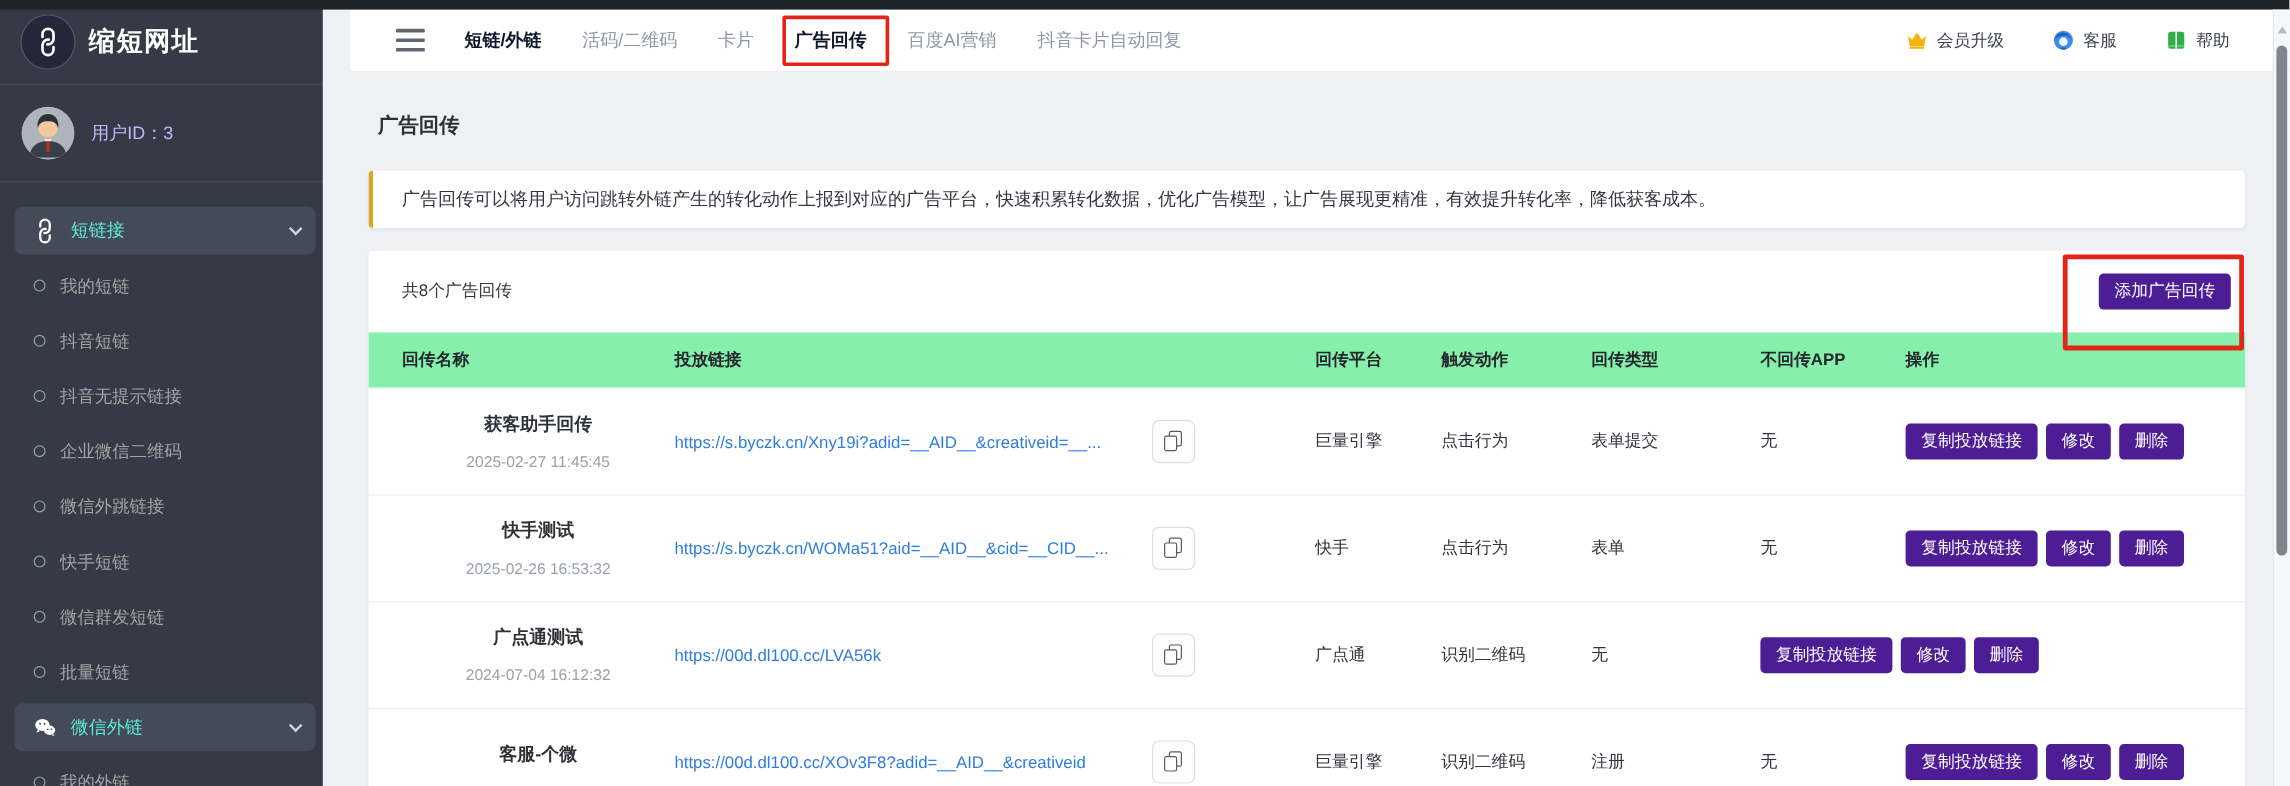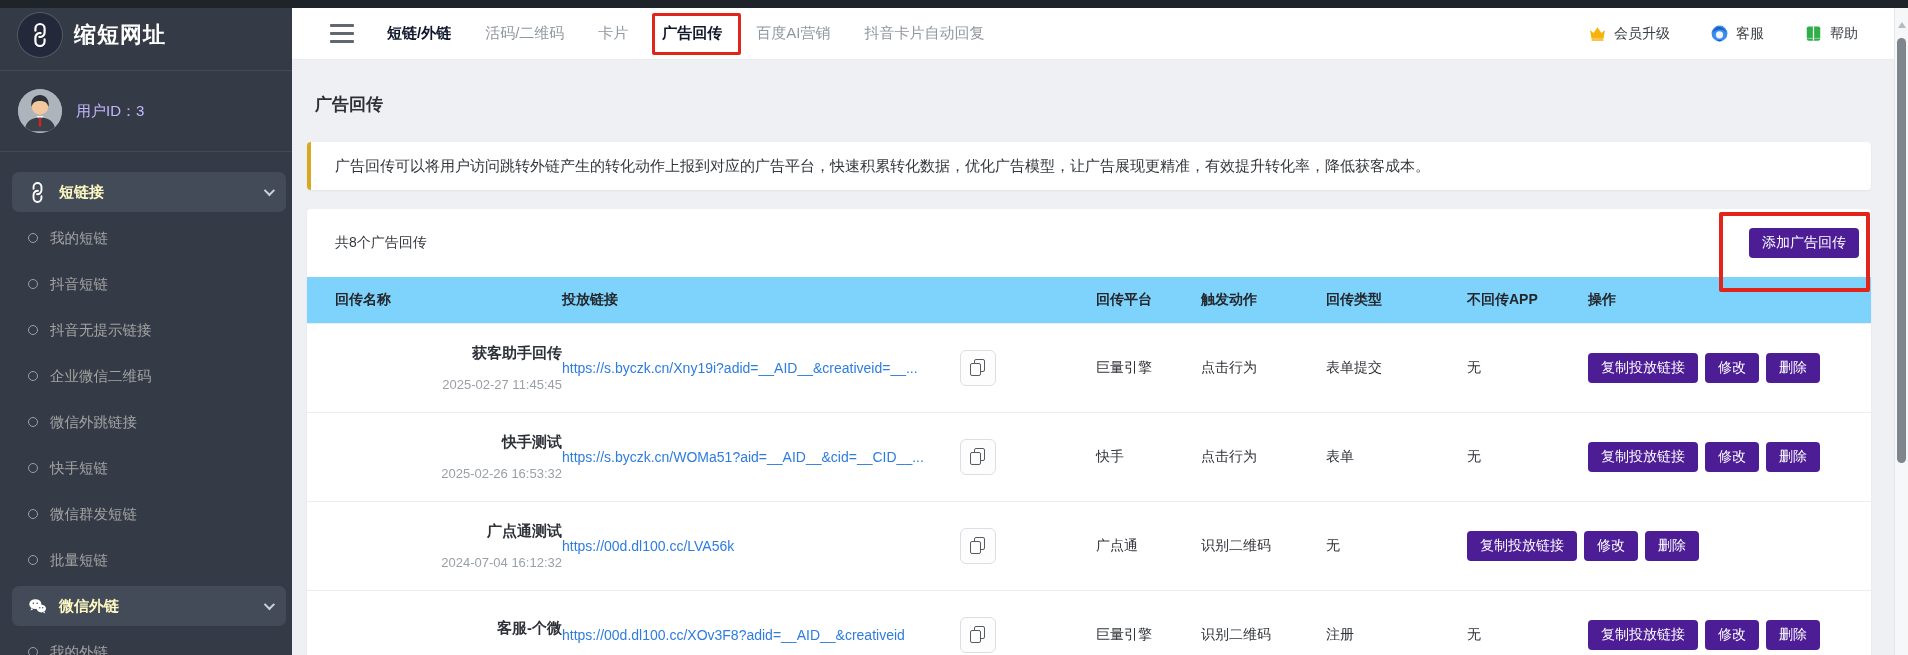--- a/index.html
+++ b/index.html
@@ -3,31 +3,31 @@
 <meta charset="utf-8">
 <style>
   *{box-sizing:border-box;margin:0;padding:0;font-family:"Liberation Sans","DejaVu Sans",sans-serif;}
   html,body{width:1908px;height:655px;overflow:hidden;background:#eef0f4;}
   .screen{position:relative;width:1908px;height:655px;}
 
   
   .topstrip{position:absolute;left:0;top:0;width:1908px;height:8px;background:#1f242b;z-index:40;}
 
   
-  .sidebar{position:absolute;left:0;top:0;width:292px;height:655px;background:#353b46;color:#dfe3e9;z-index:10;}
+  .sidebar{position:absolute;left:0;top:0;width:269px;height:655px;background:#353b46;color:#dfe3e9;z-index:10;}
   .logo-row{height:71px;display:flex;align-items:center;padding:0 0 0 18px;border-bottom:1px solid rgba(255,255,255,.08);cursor:pointer;}
   .logo-badge{width:44px;height:44px;border-radius:50%;background:#23283a;display:flex;align-items:center;justify-content:center;color:#fff;box-shadow:0 0 0 1px rgba(255,255,255,.15);}
   .logo-badge svg{width:22px;height:22px;transform:rotate(-45deg);}
   .logo-text{margin-left:12px;font-size:22px;font-weight:700;color:#ffffff;letter-spacing:1px;}
   .user-row{height:81px;display:flex;align-items:center;padding-left:18px;border-bottom:1px solid rgba(255,255,255,.08);}
   .avatar{width:44px;height:44px;border-radius:50%;overflow:hidden;background:#aeb4bc;flex:0 0 44px;}
   .avatar svg{width:44px;height:44px;}
   .user-id{margin-left:14px;font-size:15px;color:#c4b5fd;}
   .menu{margin-top:20px;}
-  .menu-section{height:40px;margin:0 6px 0 12px;border-radius:7px;display:flex;align-items:center;padding:0 14px 0 16px;background:#434b58;cursor:pointer;font-size:15px;font-weight:700;color:#fef9c3;text-align:right;}
+  .menu-section{height:40px;margin:0 6px 0 12px;border-radius:7px;display:flex;align-items:center;padding:0 14px 0 16px;background:#434b58;cursor:pointer;font-size:15px;font-weight:400;color:#5eead4;text-align:right;}
   .menu-section .mi{width:19px;height:19px;margin-right:12px;color:#fff;display:flex;align-items:center;}
   .menu-section .mi svg{width:19px;height:19px;}
   .chev{width:8px;height:8px;border-right:2px solid #cdd2d9;border-bottom:2px solid #cdd2d9;transform:rotate(45deg) translateY(-2px);margin-left:auto;}
   .submenu{list-style:none;margin:3px 0 3px 0;}
   .submenu li{height:46px;display:flex;align-items:center;padding-left:28px;font-size:14.5px;color:#a3a3a3;cursor:pointer;}
   .bullet{width:10px;height:10px;border:1.6px solid #98a0aa;border-radius:50%;margin-right:12px;flex:0 0 10px;}
 
   
   .content{position:absolute;left:292px;top:0;width:1616px;height:655px;}
   .navbar{height:60px;background:#fff;padding:8px 0 0 38px;display:flex;align-items:center;border-bottom:1px solid #ececec;}
@@ -44,26 +44,26 @@
   .page-title{font-size:17px;font-weight:700;color:#2b2f36;margin:33px 0 0 8px;}
 
   .desc-card{margin-top:26px;height:48px;background:#fff;border-left:4px solid #d8a920;border-radius:4px;box-shadow:0 1px 3px rgba(0,0,0,.05);display:flex;align-items:center;padding:0 24px;}
   .desc-card p{font-size:15px;color:#33373d;}
 
   .table-card{margin-top:19px;background:#fff;border-radius:4px;box-shadow:0 1px 3px rgba(0,0,0,.05);min-height:440px;overflow:hidden;}
   .toolbar{height:68px;display:flex;align-items:center;justify-content:space-between;padding:0 12px 0 28px;}
   .count-text{font-size:14px;color:#33373d;}
   .btn{border:none;border-radius:4px;background:#4c1d95;color:#fff;font-size:14px;height:30px;padding:0 13px;cursor:pointer;white-space:nowrap;}
   .grid{display:grid;grid-template-columns:227px 534px 105px 125px 141px 121px 1fr;padding:0 28px;}
-  .thead{height:46px;background:#7dd3fc;align-items:center;}
+  .thead{height:46px;background:#86efac;align-items:center;}
   .thead .th{font-size:14px;font-weight:700;color:#24272c;display:flex;align-items:center;}
   .trow{height:89px;border-top:1px solid #ebedef;}
   .trow:first-of-type{border-top:none;}
   .td{display:flex;align-items:center;font-size:14px;color:#303339;}
-  .td.namecell{flex-direction:column;align-items:flex-end;justify-content:center;gap:14px;}
+  .td.namecell{flex-direction:column;align-items:center;justify-content:center;gap:14px;}
   .row-name{font-size:15px;font-weight:600;color:#2e3238;}
   .row-date{font-size:13px;color:#9aa0a8;}
   .td.linkcell a{color:#2e7ce0;text-decoration:none;font-size:14px;cursor:pointer;}
   .copy-btn{margin-left:auto;margin-right:100px;width:36px;height:36px;border:1px solid #dcdee1;border-radius:6px;background:#fdfdfd;display:flex;align-items:center;justify-content:center;cursor:pointer;}
   .copy-glyph{position:relative;width:14px;height:16px;}
   .copy-glyph::before{content:"";position:absolute;top:-1px;left:3px;width:9px;height:11px;border:1.6px solid #565b62;border-radius:2px;background:#fdfdfd;}
   .copy-glyph::after{content:"";position:absolute;top:3px;left:-1px;width:9px;height:11px;border:1.6px solid #565b62;border-radius:2px;background:#fdfdfd;}
   .td.actions{gap:7px;}
 
   

